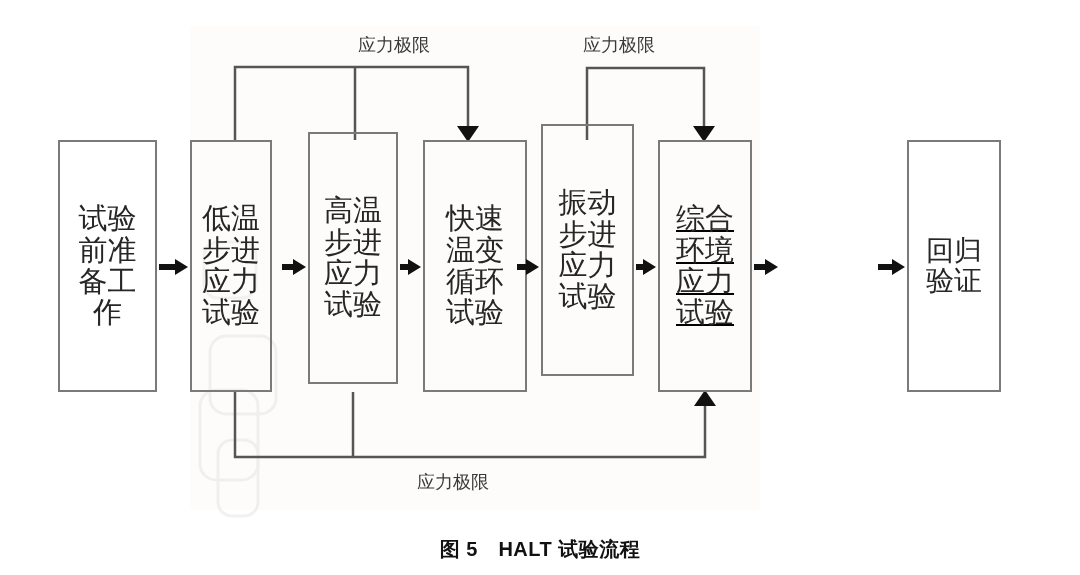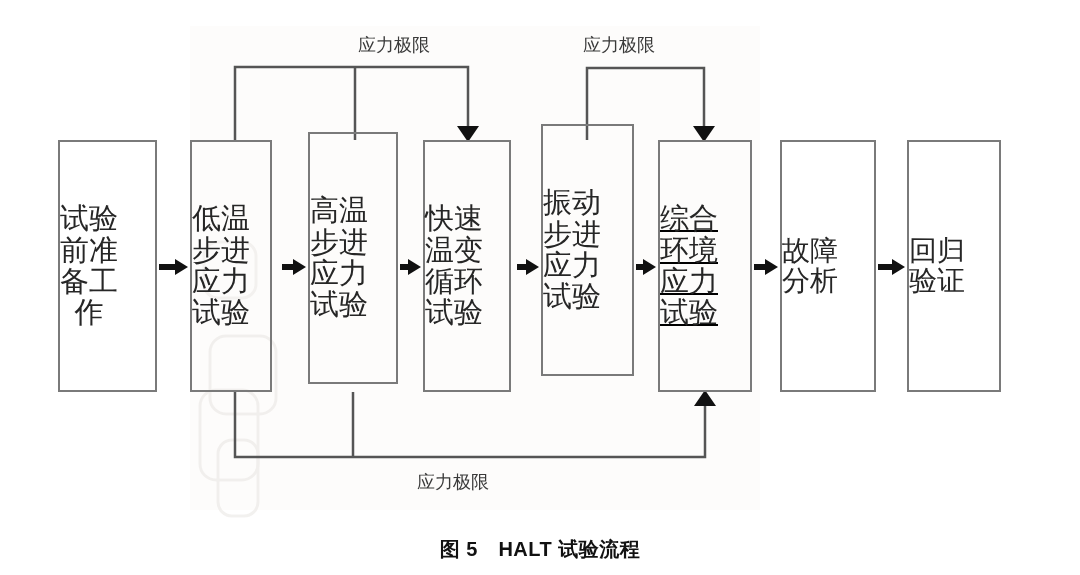--- a/index.html
+++ b/index.html
@@ -39,21 +39,21 @@
     pointer-events: none;
   }
   .flow-box {
     position: absolute;
     box-sizing: border-box;
     border: 2px solid #7a7a7a;
     background: transparent;
     z-index: 3;
     display: flex;
     align-items: center;
-    justify-content: flex-start;
+    justify-content: center;
   }
   .flow-box .label {
     font-family: "Liberation Serif", "DejaVu Serif", serif;
     font-size: 29px;
     line-height: 1.08;
     color: #262626;
     text-align: center;
     letter-spacing: 0px;
     white-space: pre-line;
     font-weight: 400;
@@ -168,42 +168,38 @@
 步进
 应力
 试验</div>
   </div>
   <div class="flow-box" style="left:308px; top:132px; width:90px; height:252px;">
     <div class="label">高温
 步进
 应力
 试验</div>
   </div>
-  <div class="flow-box" style="left:423px; top:140px; width:88px; height:252px;">
+  <div class="flow-box" style="left:423px; top:140px; width:104px; height:252px;">
     <div class="label">快速
 温变
 循环
 试验</div>
   </div>
   <div class="flow-box" style="left:541px; top:124px; width:93px; height:252px;">
     <div class="label">振动
 步进
 应力
 试验</div>
   </div>
   <div class="flow-box" style="left:658px; top:140px; width:94px; height:252px;text-decoration:underline;">
     <div class="label">综合
 环境
 应力
 试验</div>
   </div>
-  <div class="flow-box box-narrow" style="left:780px; top:140px; width:96px; height:252px;">
-    <div class="label">故障
-分析</div>
-  </div>
   <div class="flow-box box-narrow" style="left:907px; top:140px; width:94px; height:252px;">
     <div class="label">回归
 验证</div>
   </div>
 
   <div class="h-arrow" style="left:159px; top:259px; width:29px;">
     <div class="shaft" style="width:17px;"></div>
       <div class="head" style="left:16px;"></div>
   </div>
   <div class="h-arrow" style="left:282px; top:259px; width:24px;">

